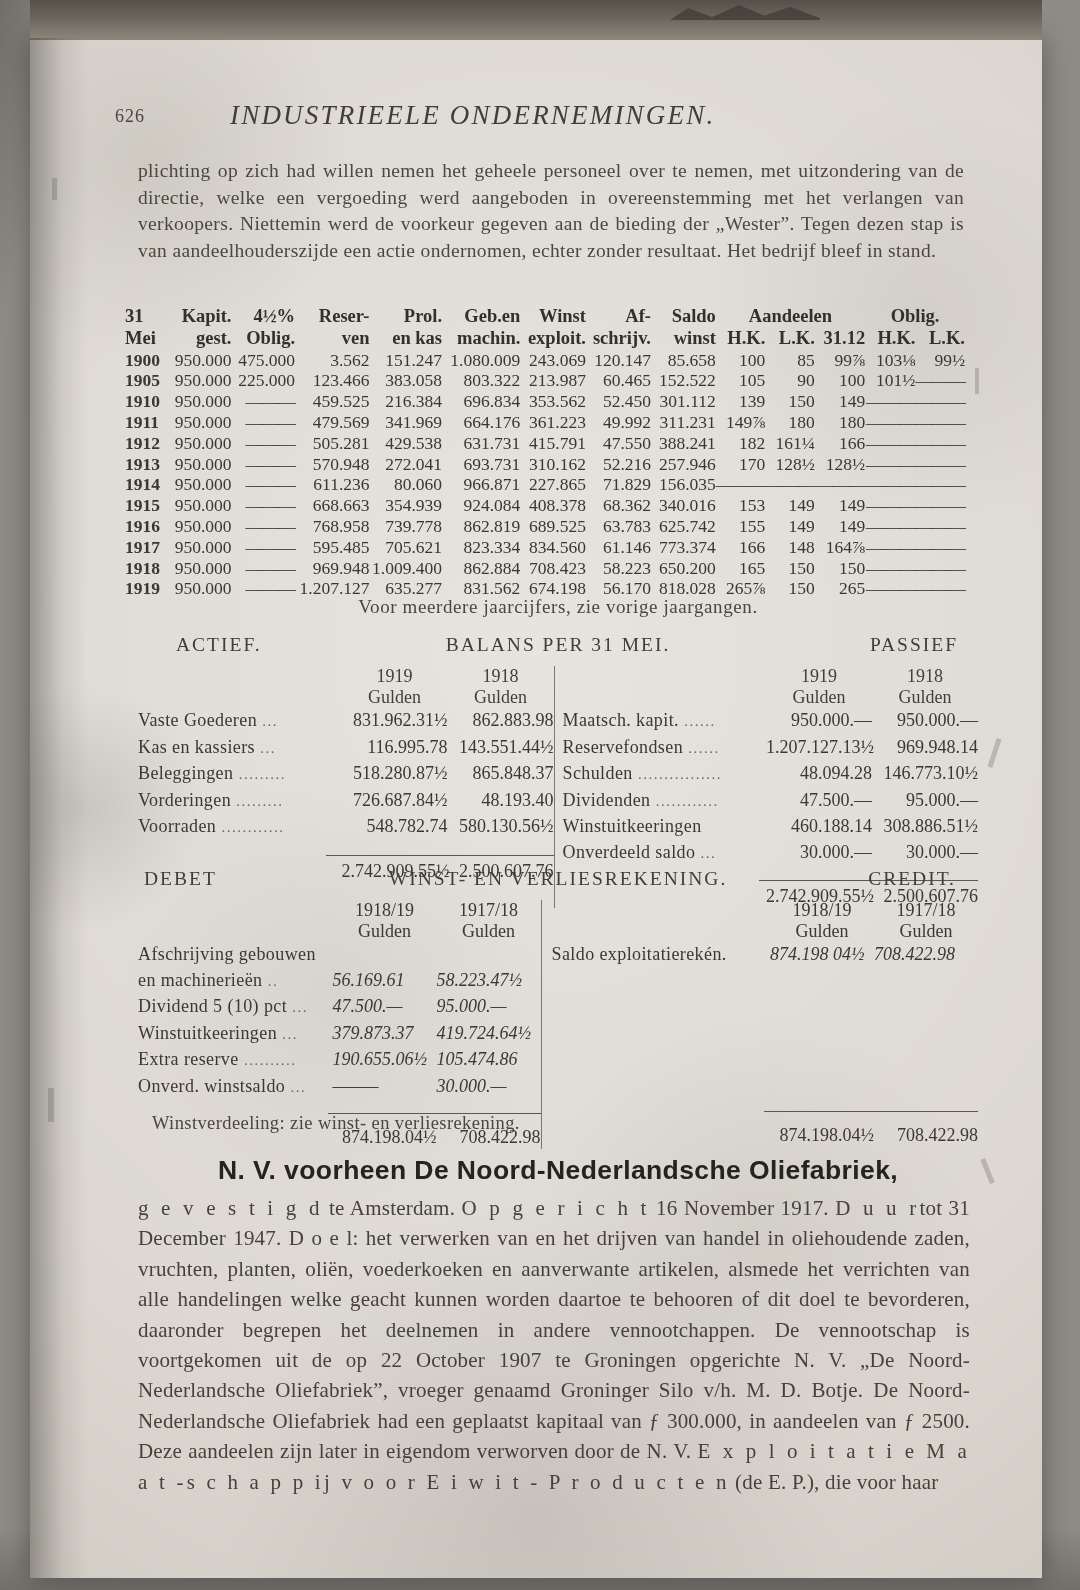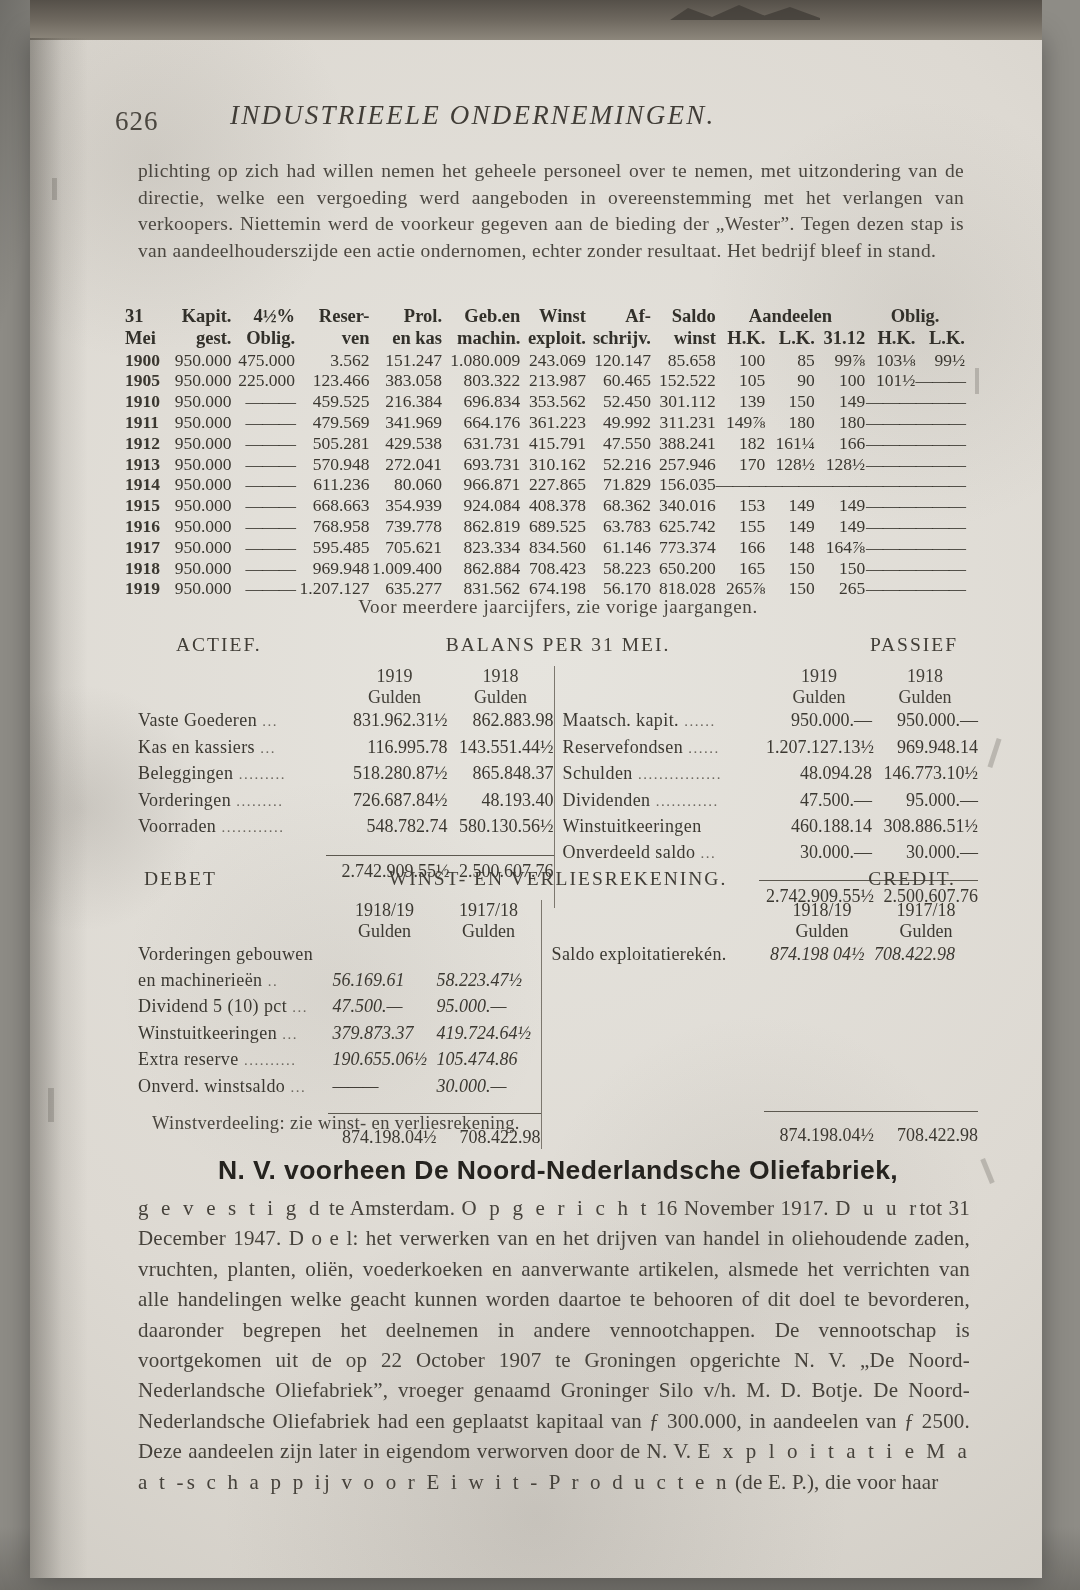--- a/index.html
+++ b/index.html
@@ -79,21 +79,21 @@
     position: absolute;
     inset: 0;
     color: #2c2a26;
   }
 
   
   .folio {
     position: absolute;
     left: 85px;
     top: 68px;
-    font-size: 27px;
+    font-size: 18px;
     letter-spacing: 1px;
     color: #4a463f;
   }
   .running-head {
     position: absolute;
     left: 200px;
     top: 62px;
     width: 660px;
     text-align: left;
     font-style: italic;
@@ -685,21 +685,21 @@
           <div class="pl-colhead">
             <span class="y">1918/19</span>
             <span class="y">1917/18</span>
           </div>
           <div class="pl-colhead">
             <span class="y">Gulden</span>
             <span class="y">Gulden</span>
           </div>
           <div id="debet-rows">
               <div class="pl-row">
-                <span class="lbl">Vorderingen gebouwen</span>
+                <span class="lbl">Afschrijving gebouwen</span>
                 <span class="v"></span>
                 <span class="v"></span>
               </div>
               <div class="pl-row">
                 <span class="lbl">en machinerieën<span class="lead-dots"> ..</span></span>
                 <span class="v">56.169.61</span>
                 <span class="v">58.223.47½</span>
               </div>
               <div class="pl-row">
                 <span class="lbl">Dividend 5 (10) pct<span class="lead-dots"> ...</span></span>

